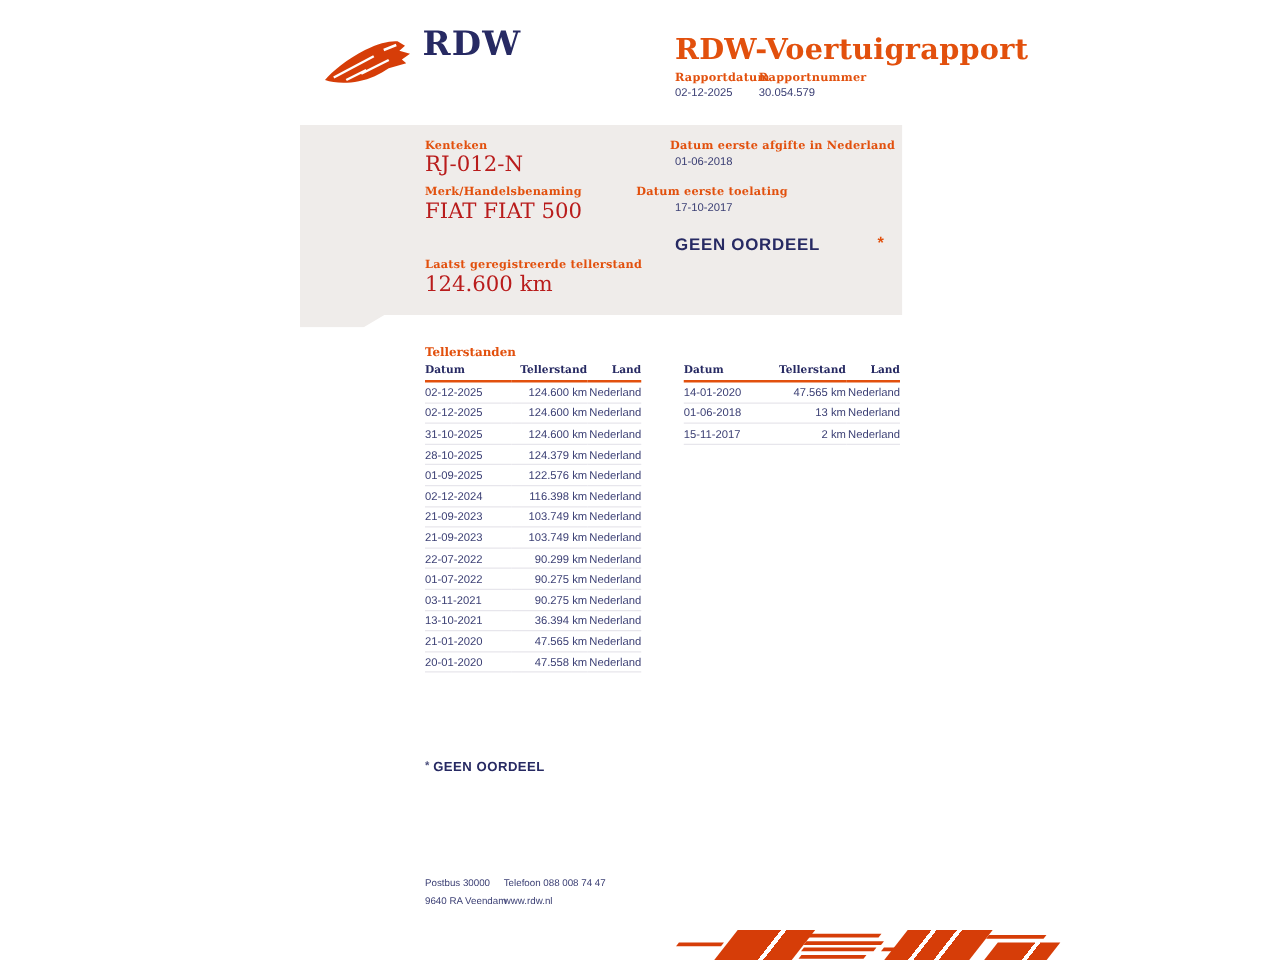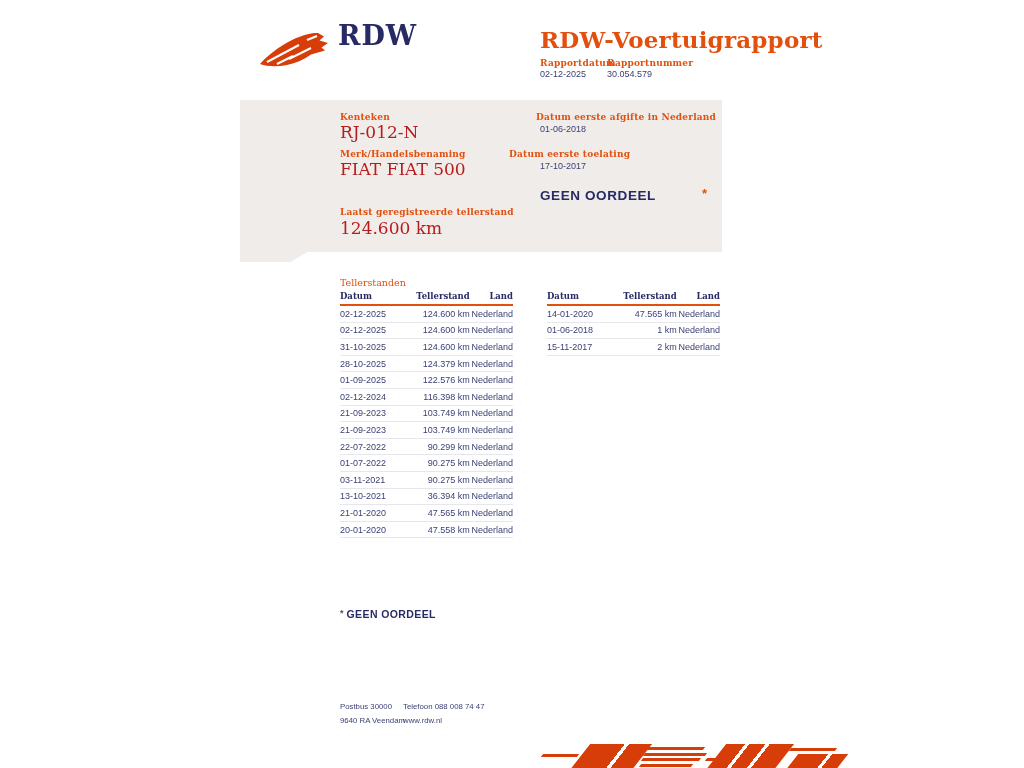--- a/index.html
+++ b/index.html
@@ -33,21 +33,21 @@
   .big-val {
     font-family:"DejaVu Serif", serif; font-size:17px; color:#b91c1c;
   }
   .verdict {
     font-weight:800; font-size:13.5px; color:#272a63; letter-spacing:.6px;
   }
   .star { color:#e2500d; font-weight:800; font-size:13px; }
 
   
   .section-title {
-    font-family:"DejaVu Serif", serif; font-weight:400; font-size:9.5px;
+    font-family:"DejaVu Serif", serif; font-weight:700; font-size:9.5px;
     color:#e2500d;
   }
   table.odo { border-collapse:collapse; width:173px; table-layout:fixed; }
   table.odo th {
     font-family:"DejaVu Serif", serif; font-weight:700; font-size:8.5px;
     color:#272a63; padding:1px 0 3px; border-bottom:2px solid #e2500d;
     text-align:right;
   }
   table.odo th:first-child { text-align:left; }
   table.odo td {
@@ -218,21 +218,21 @@
         </tr>
       </thead>
       <tbody>
           <tr>
             <td>14-01-2020</td>
             <td>47.565 km</td>
             <td>Nederland</td>
           </tr>
           <tr>
             <td>01-06-2018</td>
-            <td>1 km</td>
+            <td>13 km</td>
             <td>Nederland</td>
           </tr>
           <tr>
             <td>15-11-2017</td>
             <td>2 km</td>
             <td>Nederland</td>
           </tr>
         </tbody>
     </table>
   </div>

